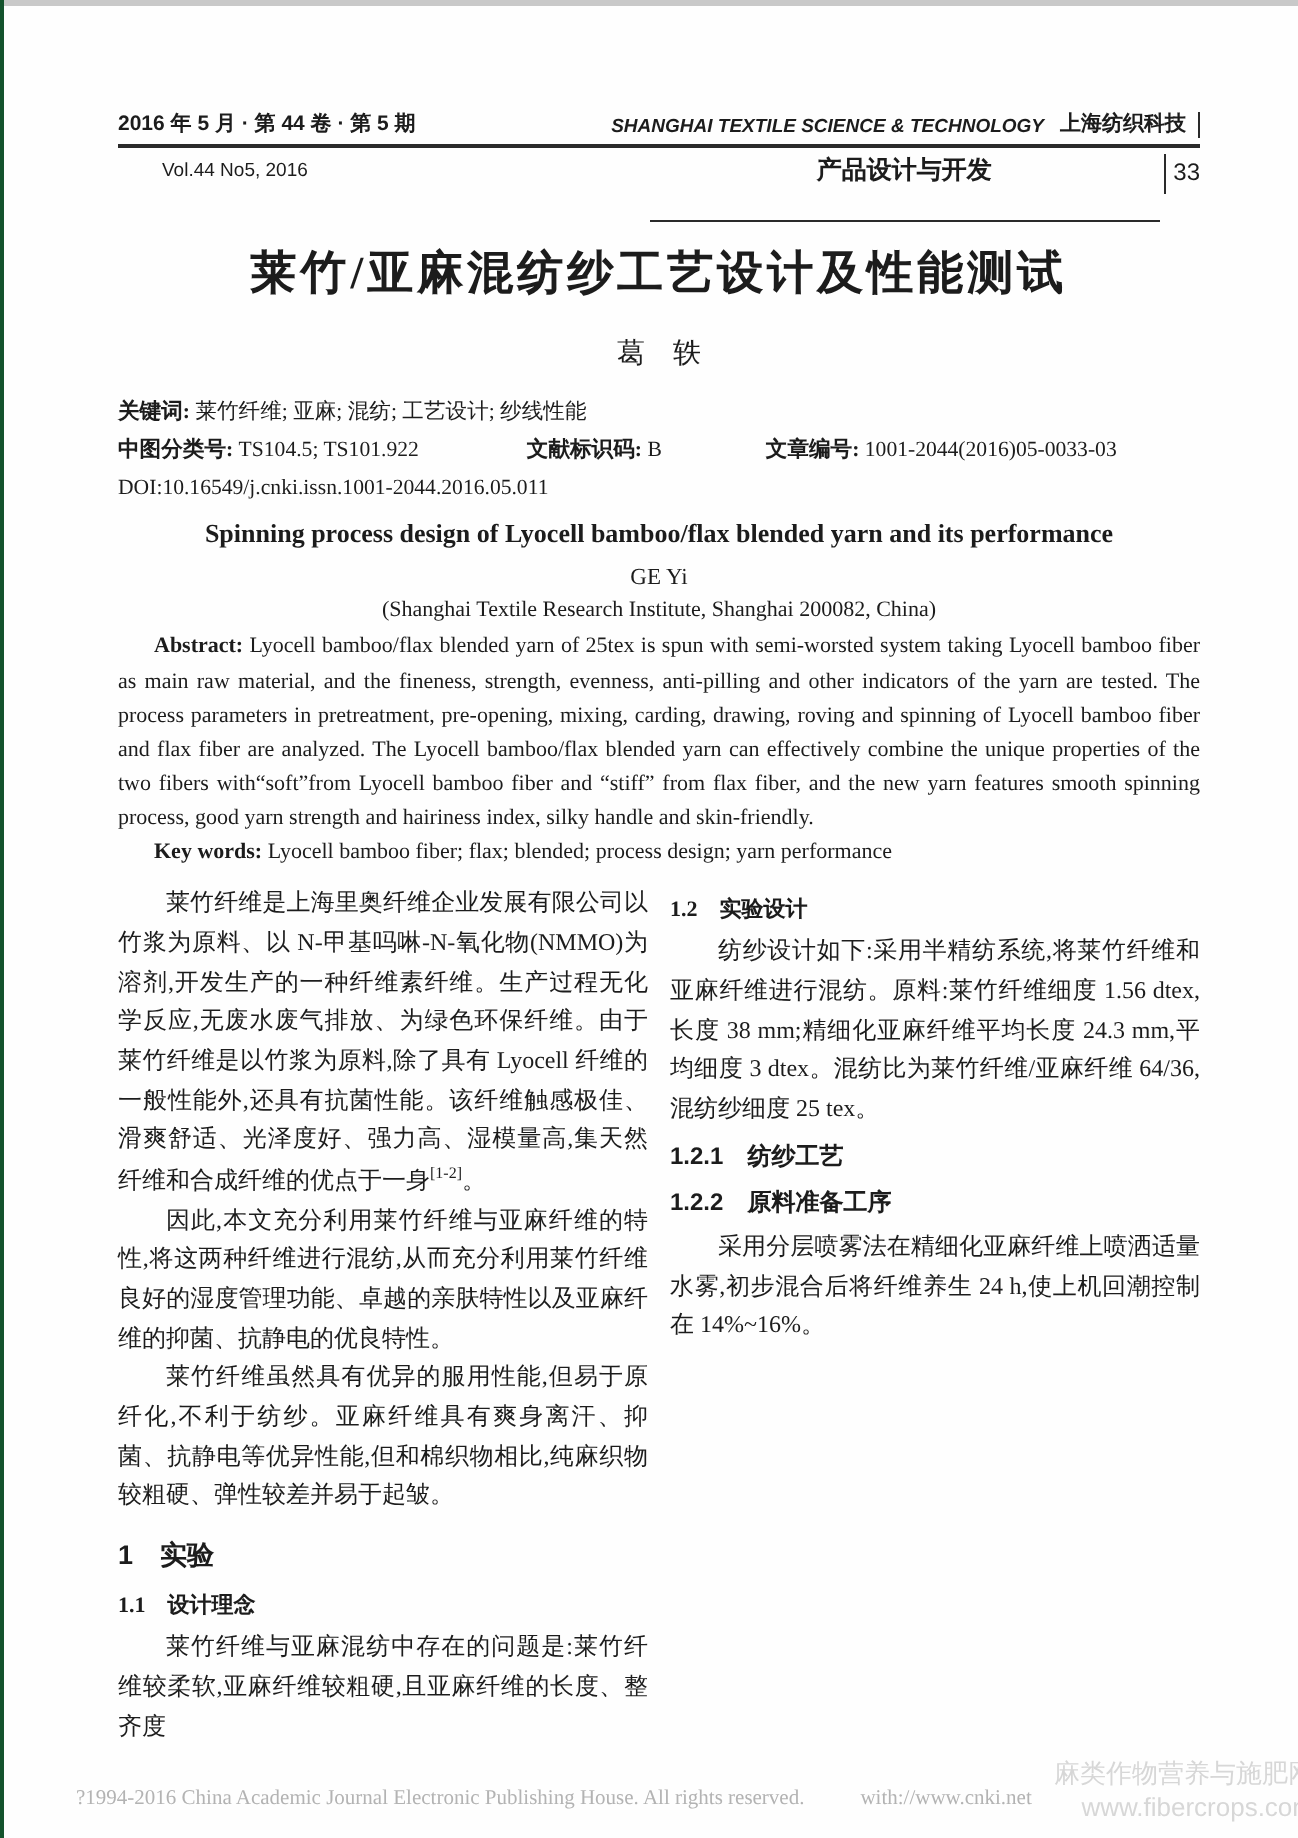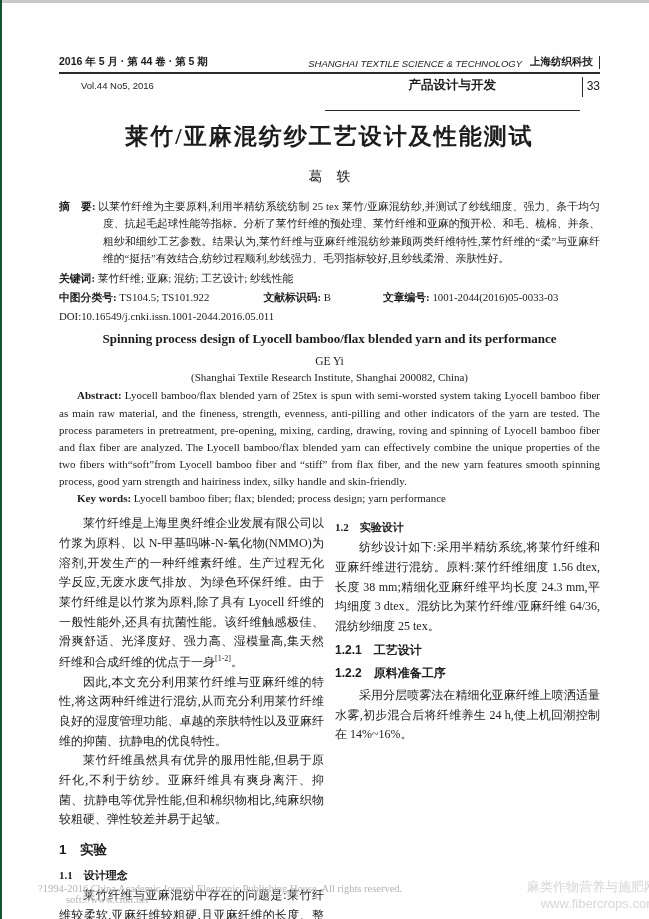--- a/index.html
+++ b/index.html
@@ -8,21 +8,21 @@
     background:#fefefe;overflow:hidden;color:#1c1c1c;
     font-family:"Liberation Serif","DejaVu Serif",serif;
     box-sizing:border-box;border-left:2px solid #14532d;
   }
   .topstrip{position:absolute;top:0;left:0;width:100%;height:3px;background:#c9c9c9;}
   .content{padding:55px 49px 0 57px;}
   
   .hdr-row1{display:flex;align-items:flex-end;border-bottom:2px solid #2a2a2a;padding-bottom:3px;}
   .hdr-issue{font-weight:bold;font-size:10.5px;font-family:"Liberation Sans",sans-serif;}
   .hdr-spacer{flex:1;}
-  .hdr-jen{font-style:italic;font-weight:normal;font-size:9.5px;font-family:"Liberation Sans",sans-serif;}
+  .hdr-jen{font-style:italic;font-weight:bold;font-size:9.5px;font-family:"Liberation Sans",sans-serif;}
   .hdr-jcn{font-weight:bold;font-size:10.5px;margin-left:8px;}
   .hdr-vbar{display:inline-block;width:1px;height:13px;background:#2a2a2a;margin-left:6px;}
   .hdr-row2{display:flex;align-items:flex-start;margin-top:3px;height:22px;}
   .hdr-vol{font-size:9.5px;font-family:"Liberation Sans",sans-serif;padding-left:22px;padding-top:3px;}
   .hdr-col-title{width:255px;text-align:center;font-weight:bold;font-size:12.5px;border-bottom:1.5px solid #2a2a2a;padding-bottom:16px;}
   .hdr-vbar2{display:inline-block;width:1px;height:20px;background:#2a2a2a;margin-left:2px;}
   .hdr-pageno{font-size:12px;padding:2px 0 0 4px;font-family:"Liberation Sans",sans-serif;}
   
   .cn-title{text-align:center;font-size:23px;font-weight:bold;letter-spacing:2px;margin:22px 0 0;}
   .cn-author{text-align:center;font-size:14px;margin-top:16px;}
@@ -47,21 +47,21 @@
   .col{width:266px;font-size:12px;line-height:1.64;text-align:justify;}
   .col p{margin:0;text-indent:2em;}
   .col p.noindent{text-indent:0;}
   .col .h1{font-size:13.5px;font-weight:bold;text-indent:0;margin:9px 0 5px;font-family:"Liberation Sans","DejaVu Sans",sans-serif;}
   .col .h2{font-size:11px;font-weight:bold;text-indent:0;margin:4px 0 2px;font-family:Liberation Serif, serif;}
   .col .h3{font-size:12px;font-weight:bold;text-indent:0;margin:4px 0 2px;font-family:"Liberation Sans","DejaVu Sans",sans-serif;}
   sup{font-size:8px;}
   
   .footer{
     position:absolute;left:0;bottom:14px;width:100%;padding:0 20px 0 36px;box-sizing:border-box;
-    color:#b3b3b3;font-size:10.5px;display:flex;white-space:nowrap;flex-direction:column;
+    color:#b3b3b3;font-size:10.5px;display:flex;white-space:nowrap;
   }
   .footer .furl{margin-left:28px;}
   .watermark{
     position:absolute;right:-8px;bottom:6px;color:#d7d7d7;text-align:right;
     font-size:13px;line-height:1.35;font-family:"Liberation Sans",sans-serif;
   }
 </style>
 </head>
 <body>
 
@@ -83,21 +83,20 @@
         <span class="hdr-col-title">产品设计与开发</span>
         <span class="hdr-vbar2"></span>
         <span class="hdr-pageno">33</span>
       </div>
     </header>
 
     <h1 class="cn-title">莱竹/亚麻混纺纱工艺设计及性能测试</h1>
     <div class="cn-author">葛　轶</div>
 
     <section class="cn-meta">
-      <p class="hang"><span class="lbl">摘　要:</span> <span>以莱竹纤维为主要原料,利用半精纺系统纺制 25 tex 莱竹/亚麻混纺纱,并测试了纱线细度、强力、条干均匀度、抗起毛起球性能等指标。分析了莱竹纤维的预处理、莱竹纤维和亚麻的预开松、和毛、梳棉、并条、粗纱和细纱工艺参数。结果认为,莱竹纤维与亚麻纤维混纺纱兼顾两类纤维特性,莱竹纤维的“柔”与亚麻纤维的“挺括”有效结合,纺纱过程顺利,纱线强力、毛羽指标较好,且纱线柔滑、亲肤性好。</span></p>
       <p class="hang kw-line"><span class="lbl">关键词:</span> <span>莱竹纤维; 亚麻; 混纺; 工艺设计; 纱线性能</span></p>
       <div class="meta-row">
         <span class="m1"><span class="lbl">中图分类号:</span> <span>TS104.5; TS101.922</span></span>
         <span class="m2"><span class="lbl">文献标识码:</span> <span>B</span></span>
         <span class="m3"><span class="lbl">文章编号:</span> <span>1001-2044(2016)05-0033-03</span></span>
       </div>
       <div class="doi-line">DOI:10.16549/j.cnki.issn.1001-2044.2016.05.011</div>
     </section>
 
     <section>
@@ -116,30 +115,30 @@
         <p>莱竹纤维虽然具有优异的服用性能,但易于原纤化,不利于纺纱。亚麻纤维具有爽身离汗、抑菌、抗静电等优异性能,但和棉织物相比,纯麻织物较粗硬、弹性较差并易于起皱。</p>
         <div class="h1">1　实验</div>
         <div class="h2">1.1　设计理念</div>
         <p>莱竹纤维与亚麻混纺中存在的问题是:莱竹纤维较柔软,亚麻纤维较粗硬,且亚麻纤维的长度、整齐度</p>
 
       </div>
 
       <div class="col">
         <div class="h2">1.2　实验设计</div>
         <p>纺纱设计如下:采用半精纺系统,将莱竹纤维和亚麻纤维进行混纺。原料:莱竹纤维细度 1.56 dtex,长度 38 mm;精细化亚麻纤维平均长度 24.3 mm,平均细度 3 dtex。混纺比为莱竹纤维/亚麻纤维 64/36,混纺纱细度 25 tex。</p>
-        <div class="h3">1.2.1　工艺设计</div>
+        <div class="h3">1.2.1　纺纱工艺</div>
         <div class="h3">1.2.2　原料准备工序</div>
         <p>采用分层喷雾法在精细化亚麻纤维上喷洒适量水雾,初步混合后将纤维养生 24 h,使上机回潮控制在 14%~16%。</p>
 
       </div>
 
     </div>
   </div>
 
   <div class="footer">
     <span>?1994-2016 China Academic Journal Electronic Publishing House. All rights reserved.</span>
-    <span class="furl">soft://www.cnki.net</span>
+    <span class="furl">with://www.cnki.net</span>
   </div>
   <div class="watermark">
     <div>麻类作物营养与施肥网</div>
     <div>www.fibercrops.com</div>
   </div>
 </div>
 
 </body></html>

